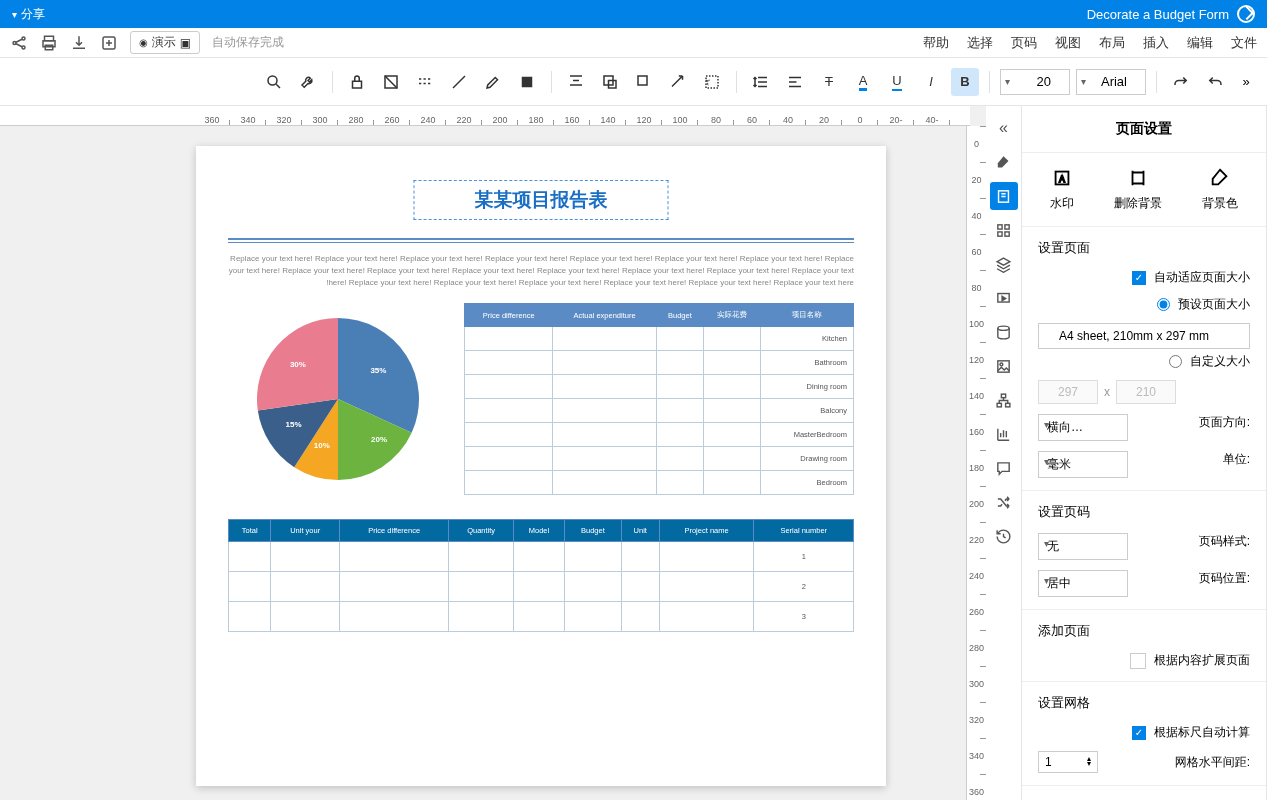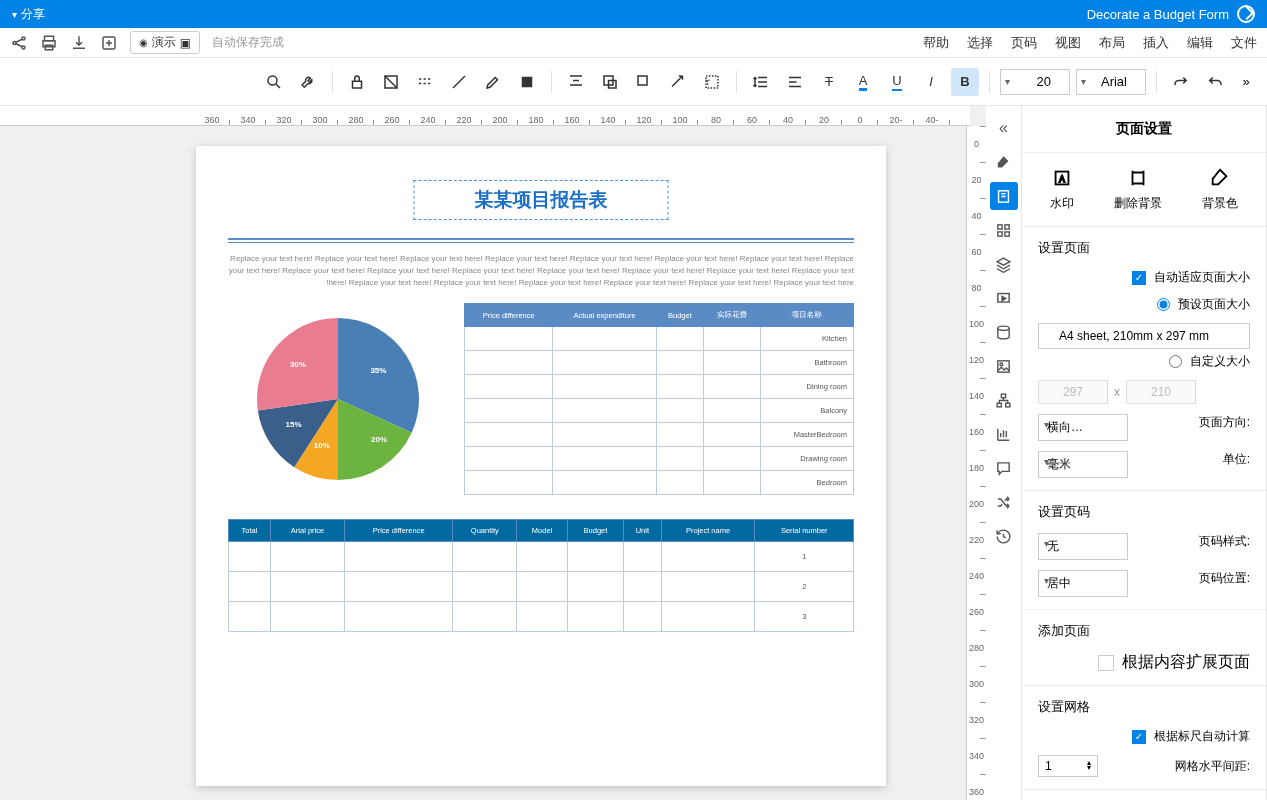--- a/index.html
+++ b/index.html
@@ -61,26 +61,26 @@
 .panel-tabs{display:flex;justify-content:space-around;padding:14px 8px;border-bottom:1px solid #eee;direction:ltr}
 .panel-tabs .ptab{display:flex;flex-direction:column;align-items:center;gap:6px;font-size:12px;cursor:pointer}
 .panel-tabs .ptab svg{width:22px;height:22px}
 .panel-section{padding:12px 16px;border-bottom:1px solid #eee}
 .panel-section h4{font-size:13px;text-align:left;margin-bottom:12px;font-weight:normal}
 .radio-row{display:flex;align-items:center;gap:8px;font-size:12px;margin-bottom:10px;justify-content:flex-end;direction:ltr}
 .radio-row input[type=radio]{accent-color:#0082e6}
 .radio-row .chk{width:14px;height:14px;background:#0082e6;display:inline-flex;align-items:center;justify-content:center;color:#fff;font-size:10px}
 .sel-full{width:100%;border:1px solid #ccc;padding:5px 20px;font-size:12px;background:#fff;text-align:left;direction:ltr;position:relative}
 .dim-row{display:flex;align-items:center;gap:6px;direction:ltr;margin-top:8px}
-.dim-row input{width:70px;border:1px solid #ddd;padding:4px;font-size:12px;text-align:center;color:#bbb;background:#fafafa}
+.dim-row input{width:60px;border:1px solid #ddd;padding:4px;font-size:12px;text-align:center;color:#bbb;background:#fafafa}
 .dim-row span{font-size:12px;color:#999}
 .field-row{display:flex;justify-content:space-between;margin-top:10px;font-size:12px;direction:ltr}
 .field-row .fsel{border:1px solid #ccc;padding:4px 20px 4px 8px;font-size:12px;min-width:90px;position:relative;text-align:left}
 .field-row .fsel::after{content:"▾";position:absolute;left:5px;font-size:10px;color:#666}
-.check-row{display:flex;align-items:center;gap:8px;font-size:16px;justify-content:flex-end;direction:ltr}
+.check-row{display:flex;align-items:center;gap:8px;font-size:12px;justify-content:flex-end;direction:ltr}
 .check-row .cbox{width:16px;height:16px;border:1px solid #ccc;display:inline-flex;align-items:center;justify-content:center}
 .num-input-row{display:flex;align-items:center;justify-content:space-between;font-size:12px;direction:ltr;margin-top:8px}
 .num-input-row .ninput{border:1px solid #ccc;padding:3px 6px;width:60px;display:flex;align-items:center;justify-content:space-between}
 </style>
 </head>
 <body>
 
 <div class="titlebar">
   <span class="logo"></span>
   <span>Decorate a Budget Form</span>
@@ -391,21 +391,21 @@
       <table class="table2">
         <thead>
             <tr id="t2h">
               <th>Serial number</th>
               <th>Project name</th>
               <th>Unit</th>
               <th>Budget</th>
               <th>Model</th>
               <th>Quantity</th>
               <th>Price difference</th>
-              <th>Arial price</th>
+              <th>Unit your</th>
               <th>Total</th>
             </tr>
           </thead>
         <tbody id="t2b">
             <tr>
               <td>1</td>
               <td></td>
               <td></td>
               <td></td>
               <td></td>

